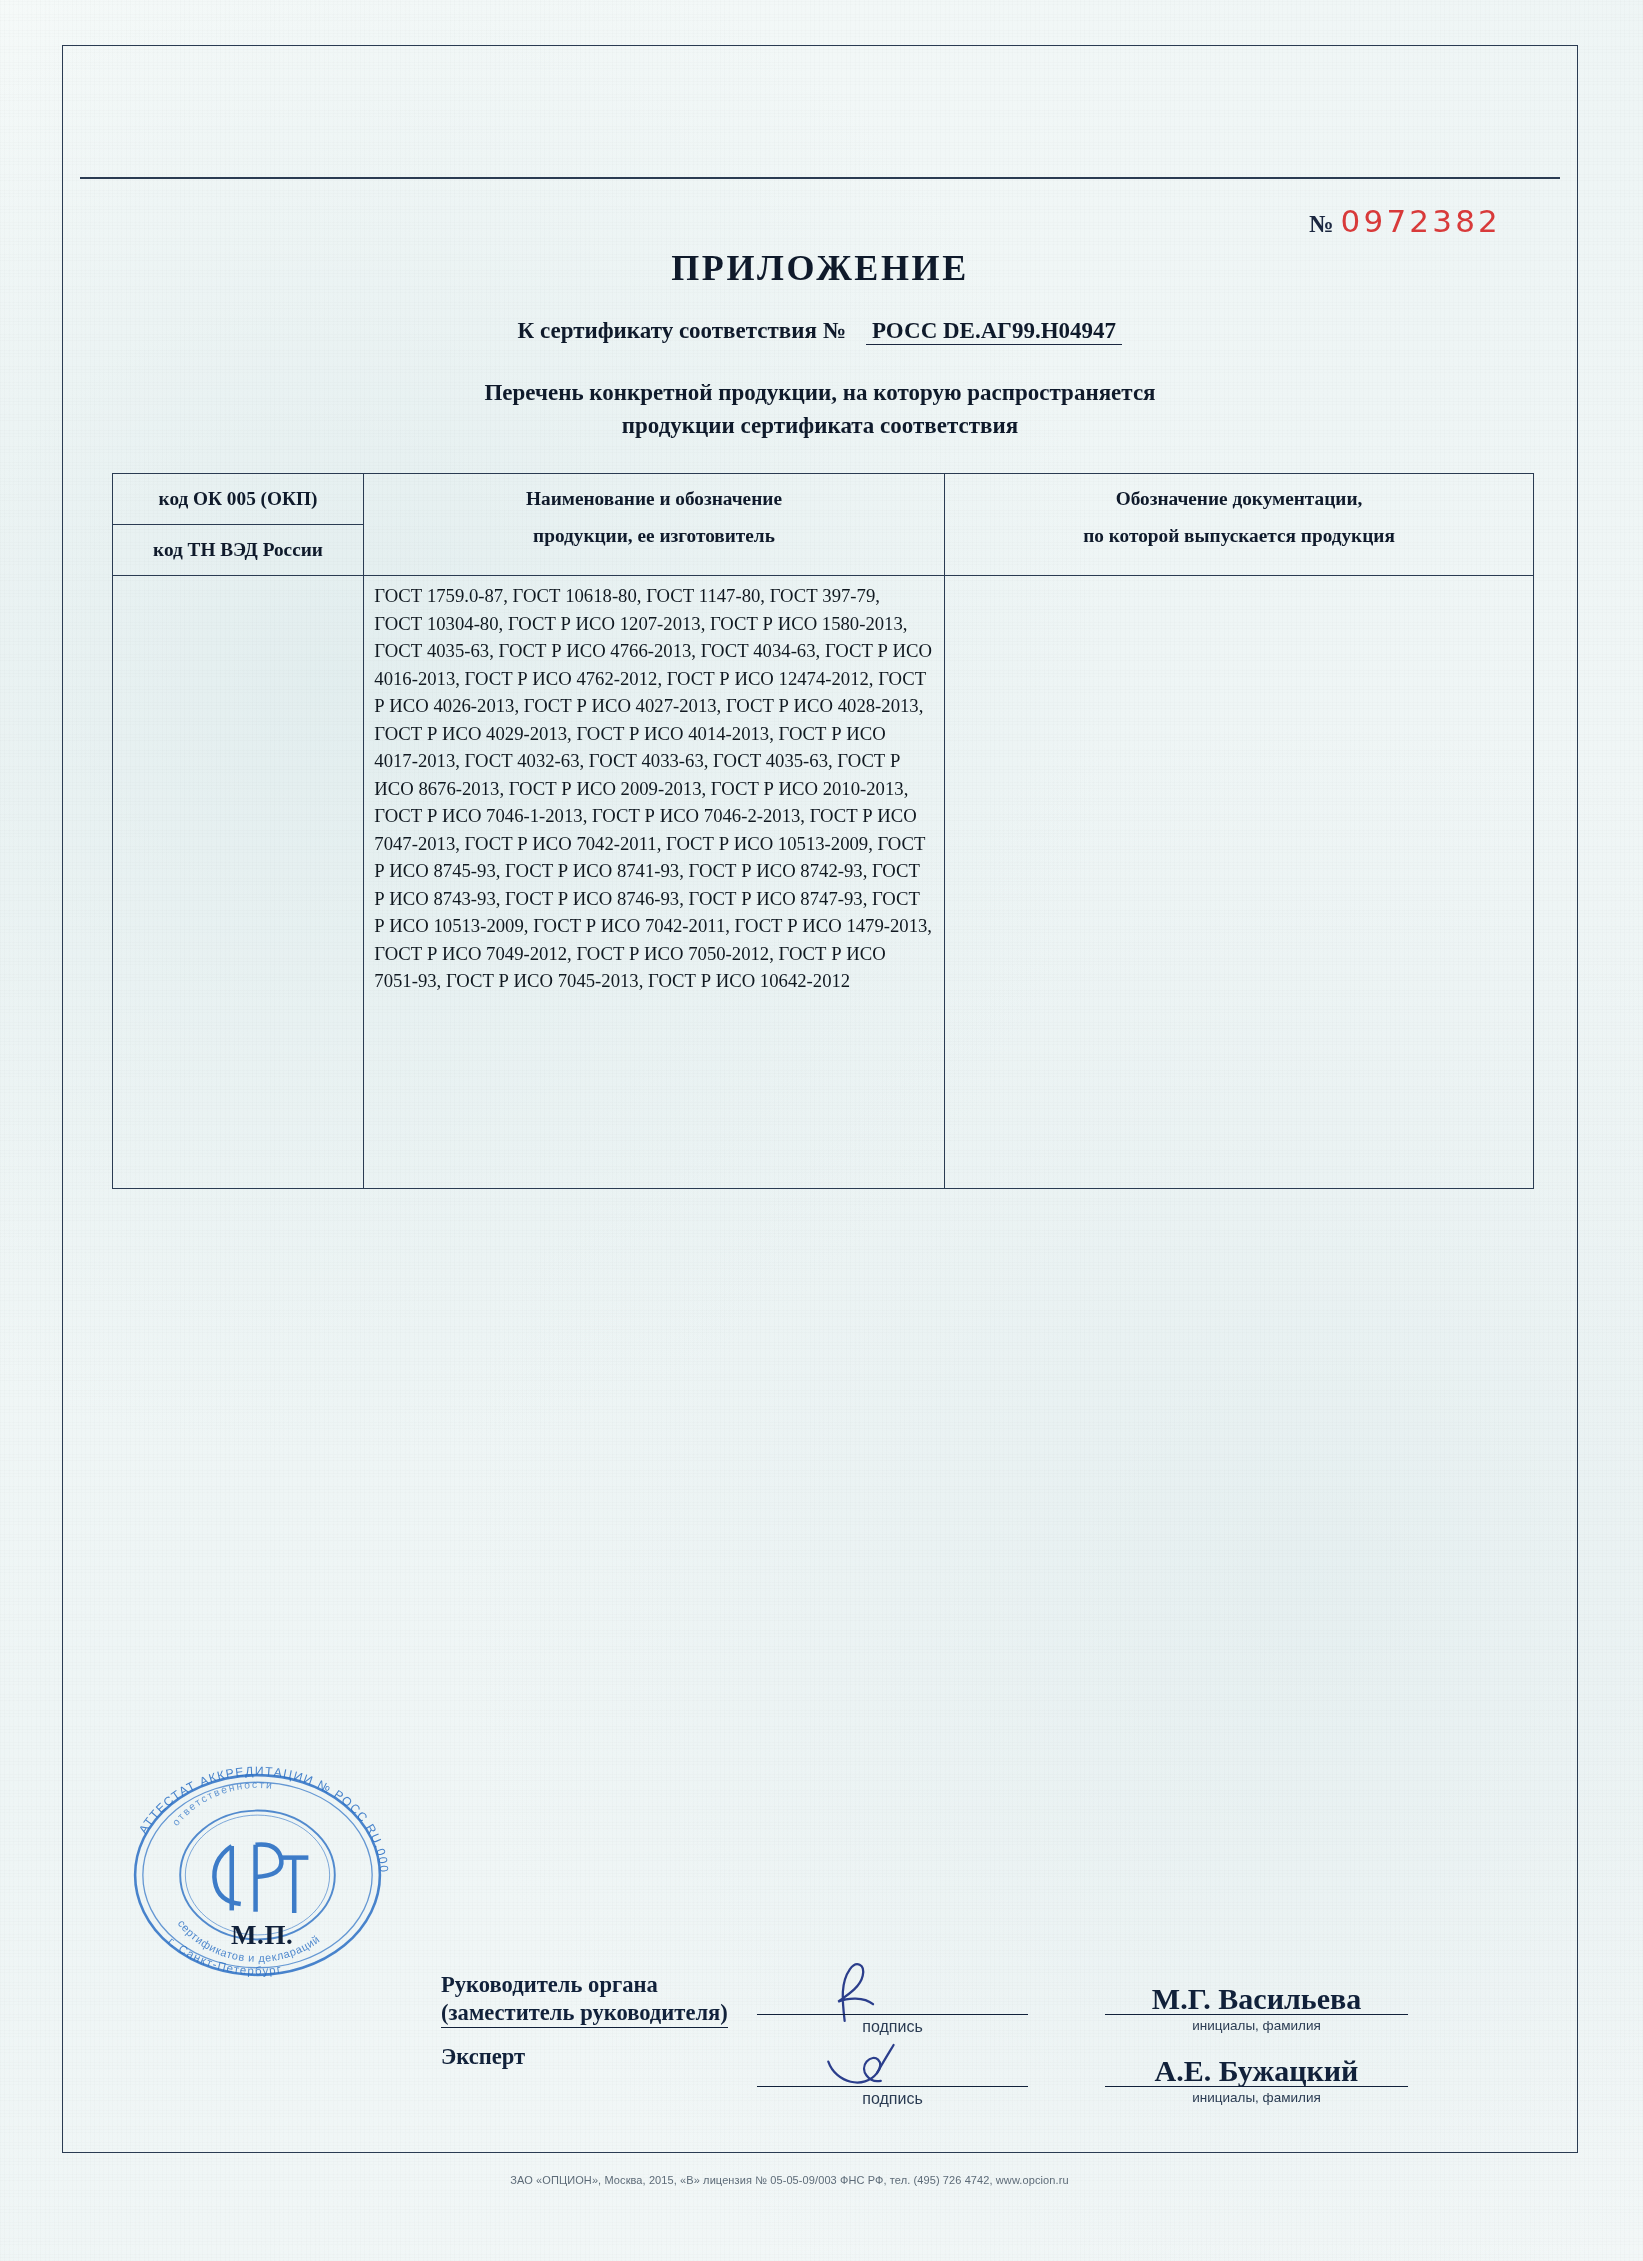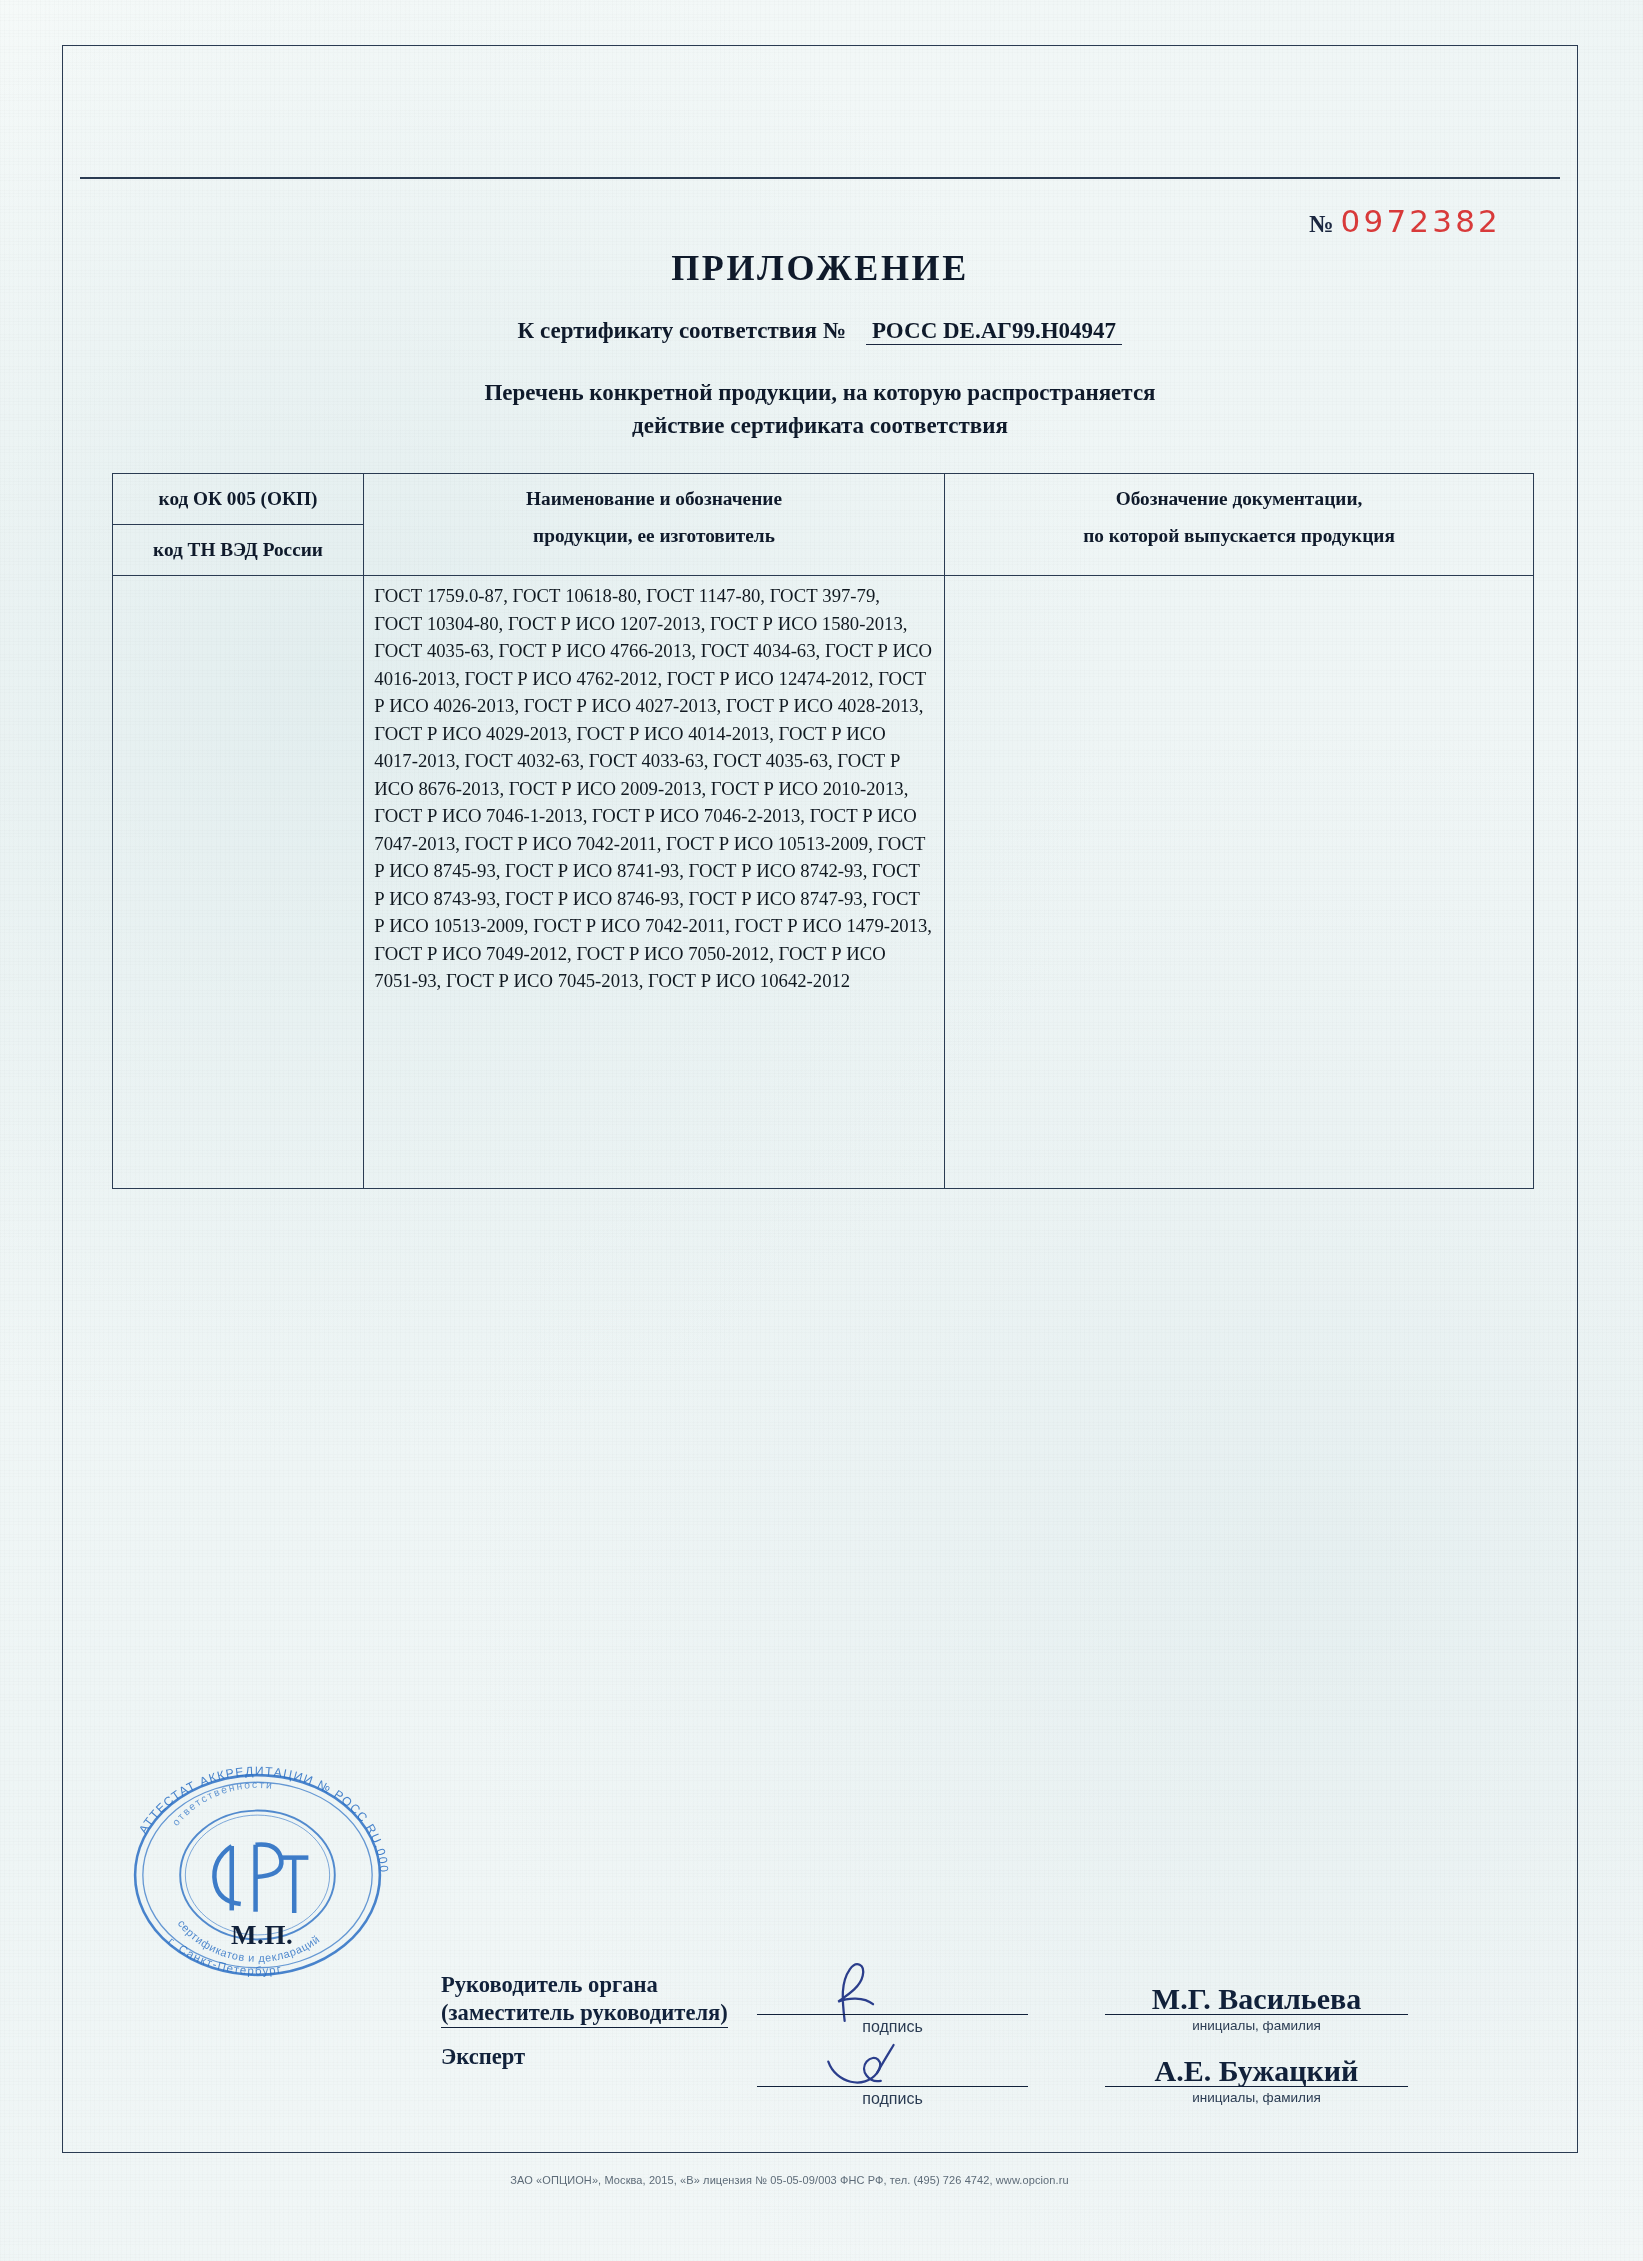--- a/index.html
+++ b/index.html
@@ -315,21 +315,21 @@
 
       <div class="title">ПРИЛОЖЕНИЕ</div>
 
       <div class="subline">
         <span>К сертификату соответствия №</span>
         <span class="certno">РОСС DE.АГ99.Н04947</span>
       </div>
 
       <div class="descr">
         <div>Перечень конкретной продукции,  на которую распространяется</div>
-        <div>действие сертификата соответствия</div>
+        <div>продукции сертификата соответствия</div>
       </div>
 
       <table class="tbl">
         <thead>
           <tr>
             <td class="col1" style="padding:0;border-bottom:1.9px solid #2a3b52;">
               <div class="th-left-a" style="border-bottom:1.9px solid #2a3b52;">код ОК 005 (ОКП)</div>
               <div class="th-left-b">код ТН ВЭД России</div>
             </td>
             <td class="col2">

